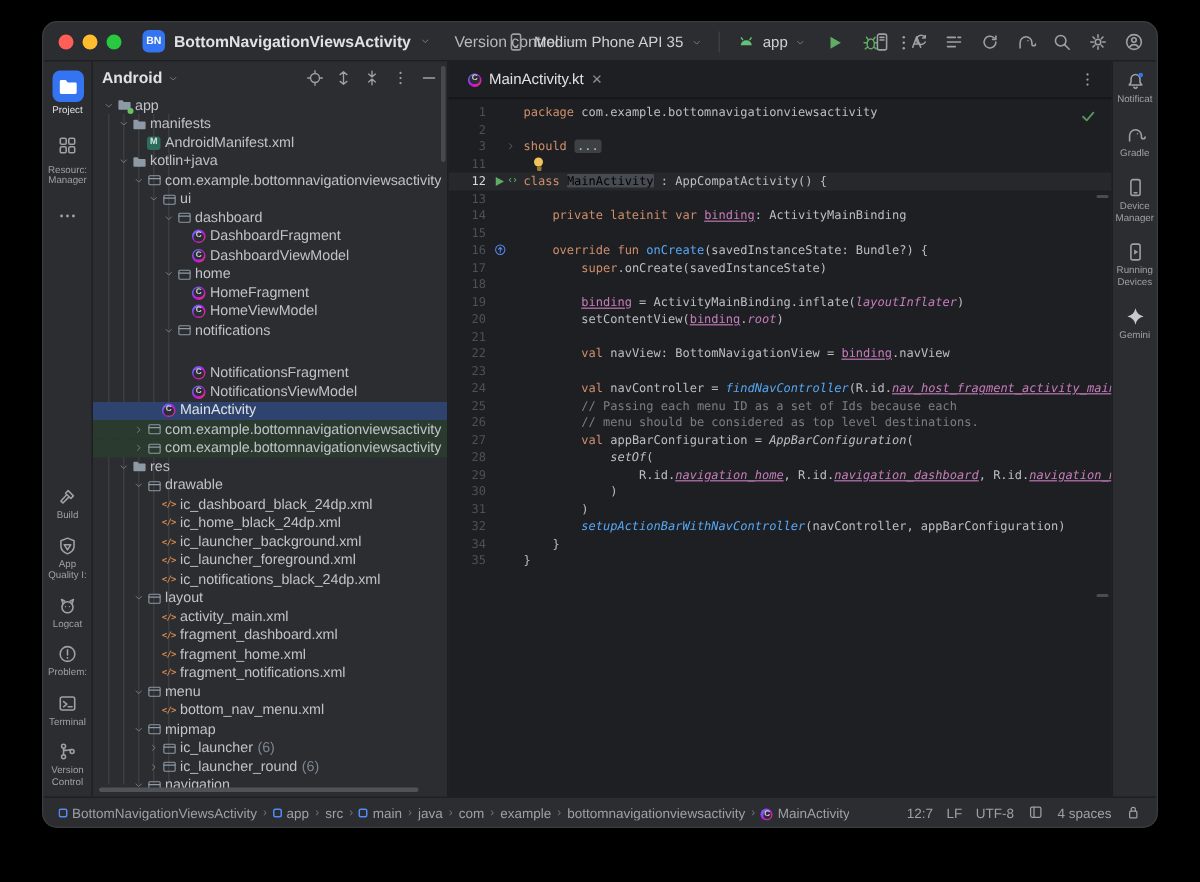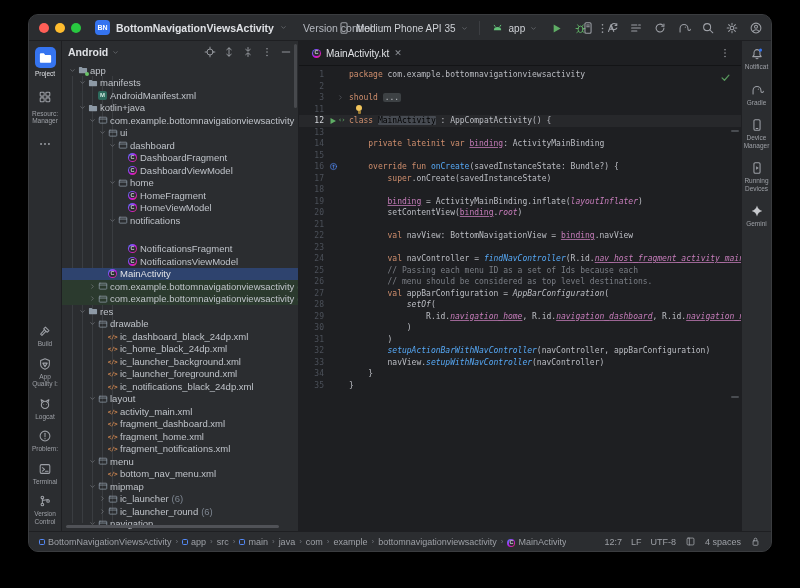--- a/index.html
+++ b/index.html
@@ -931,25 +931,20 @@
             <span class="gnum">31</span>
             <span class="gmark"></span>
             <span class="ctext"><span class="cd-d">        )</span></span>
           </div>
           <div class="cline">
             <span class="gnum">32</span>
             <span class="gmark"></span>
             <span class="ctext"><span class="cd-d">        </span><span class="cd-fni">setupActionBarWithNavController</span><span class="cd-d">(navController, appBarConfiguration)</span></span>
           </div>
           <div class="cline">
-            <span class="gnum">33</span>
-            <span class="gmark"></span>
-            <span class="ctext"><span class="cd-d">        navView.</span><span class="cd-fni">setupWithNavController</span><span class="cd-d">(navController)</span></span>
-          </div>
-          <div class="cline">
             <span class="gnum">34</span>
             <span class="gmark"></span>
             <span class="ctext"><span class="cd-d">    }</span></span>
           </div>
           <div class="cline">
             <span class="gnum">35</span>
             <span class="gmark"></span>
             <span class="ctext"><span class="cd-d">}</span></span>
           </div>
         </div>

